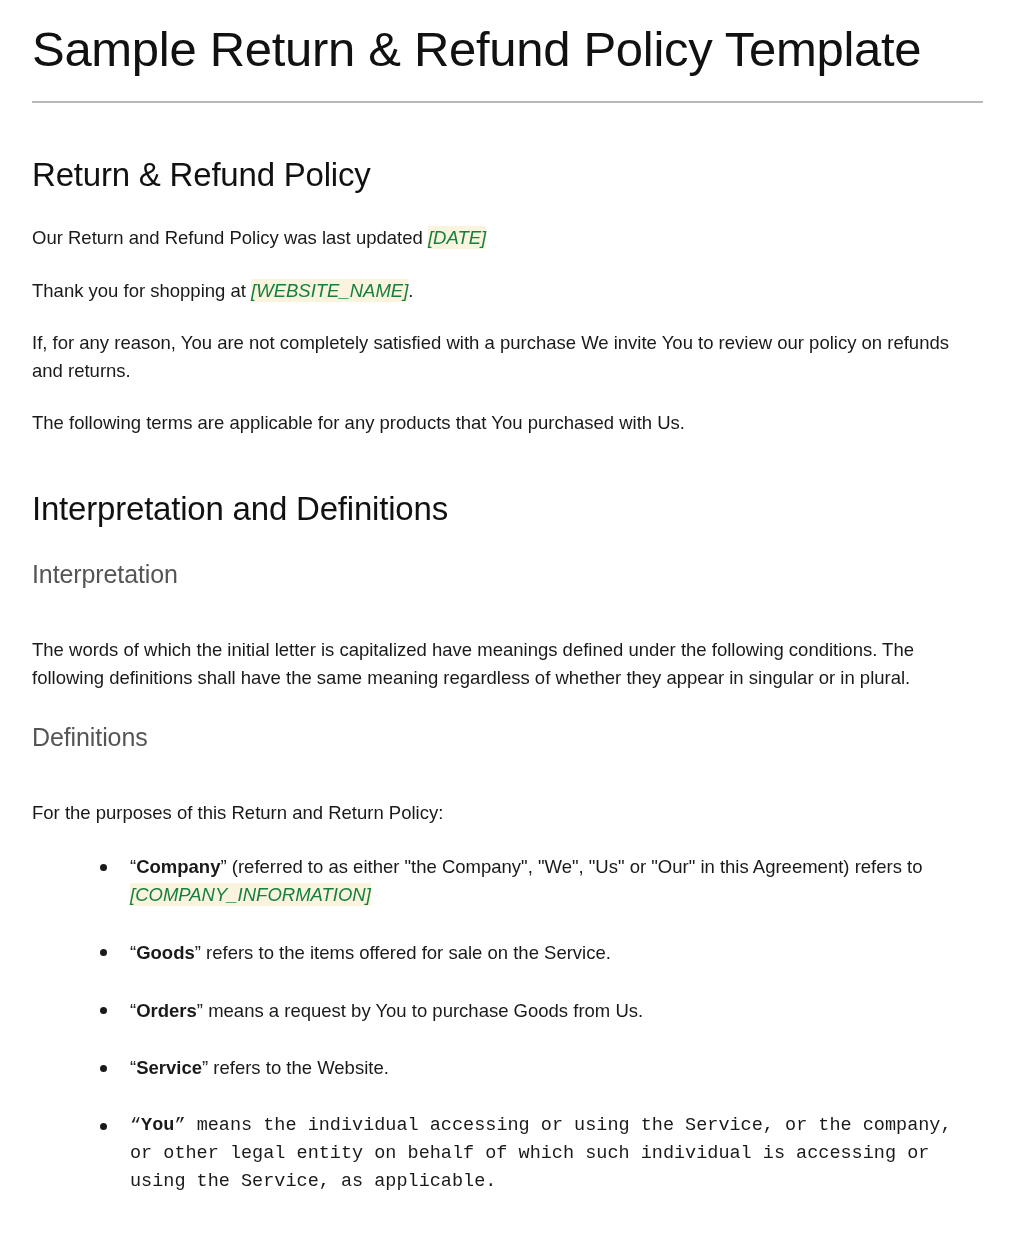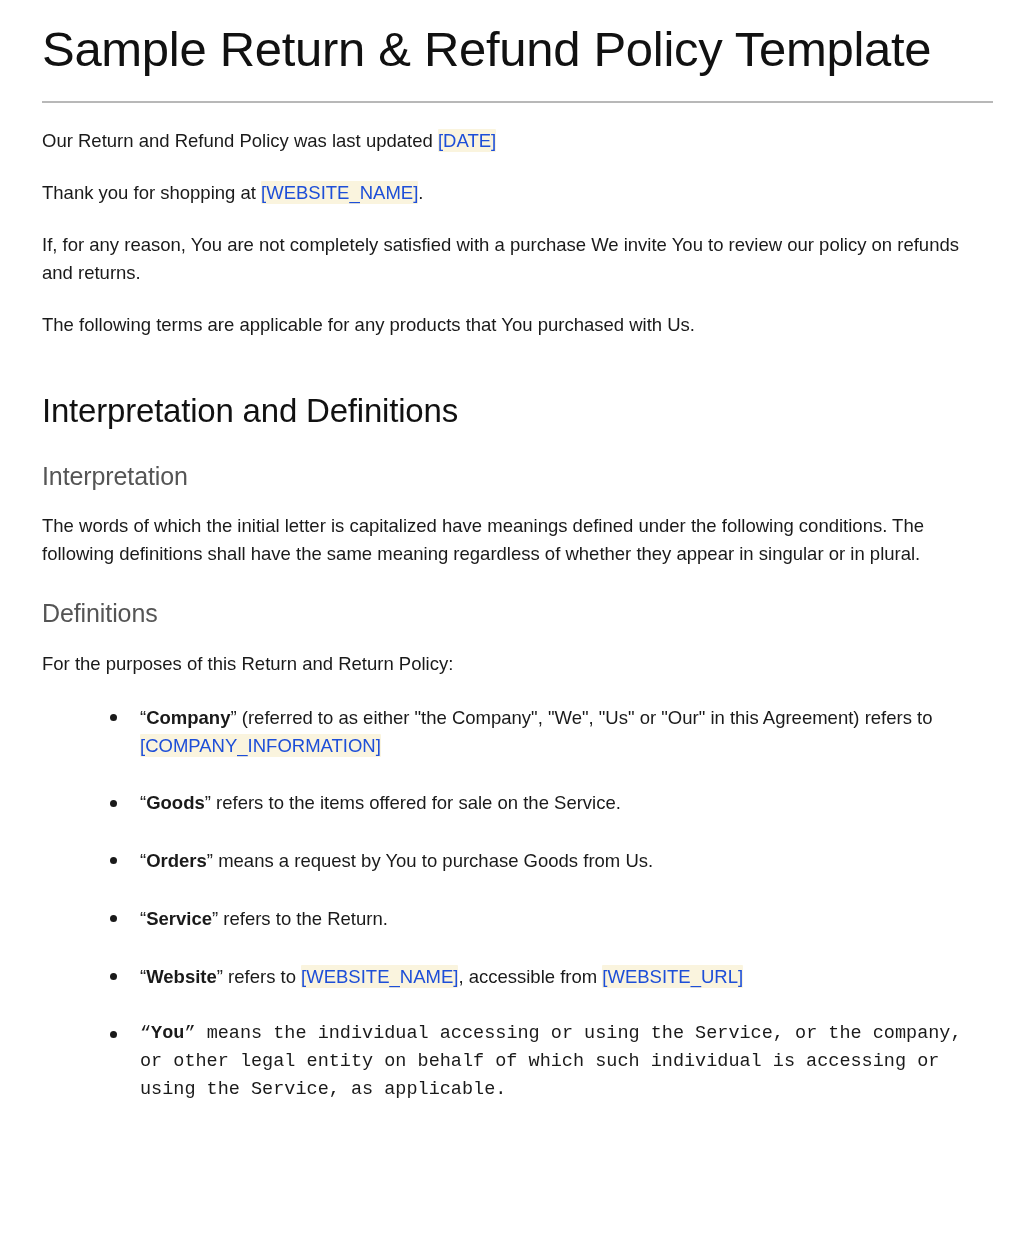--- a/index.html
+++ b/index.html
@@ -11,21 +11,21 @@
   }
   body {
     width: 1020px;
     min-height: 1247px;
     font-family: "Liberation Sans", sans-serif;
     color: #1a1a1a;
     -webkit-font-smoothing: antialiased;
   }
   .page {
     width: 1016px;
-    padding: 0 42px;
+    padding: 0 32px;
   }
   
   .doc-title {
     font-size: 49px;
     font-weight: 400;
     line-height: 1.12;
     letter-spacing: -0.3px;
     color: #111111;
     margin: 22px 0 0 0;
     padding: 0;
@@ -60,28 +60,29 @@
   p.body-p {
     font-size: 18.5px;
     line-height: 1.52;
     color: #1a1a1a;
     margin: 24px 0 0 0;
     max-width: 924px;
     padding: 0;
   }
   
   h2.sec-h2 + p.body-p { margin-top: 30px; }
-  h3.sec-h3 + p.body-p { margin-top: 20px; }
+  h3.sec-h3 + p.body-p { margin-top: 46px; }
 
   
   .ph {
     background-color: #faf4de;
-    color: #1d4ed8;
+    color: #15803d;
     padding: 1px 0;
     border-radius: 1px;
+    font-style: italic;
   }
   
   ul.def-list {
     list-style: none;
     margin: 26px 0 0 0;
     padding: 0;
   }
   ul.def-list > li {
     position: relative;
     font-size: 18.5px;
@@ -107,20 +108,21 @@
 </style>
 </head>
 <body>
 
 <div class="page">
 
   <h1 class="doc-title">Sample Return &amp; Refund Policy Template</h1>
 
   <hr class="title-rule">
 
+  <h2 class="sec-h2">Return &amp; Refund Policy</h2>
 
   <p class="body-p"><span>Our Return and Refund Policy was last updated </span><span class="ph">[DATE]</span></p>
 
   <p class="body-p"><span>Thank you for shopping at </span><span class="ph">[WEBSITE_NAME]</span><span>.</span></p>
 
   <p class="body-p">If, for any reason, You are not completely satisfied with a purchase We invite You to review our policy on refunds and returns.</p>
 
   <p class="body-p">The following terms are applicable for any products that You purchased with Us.</p>
 
   <h2 class="sec-h2">Interpretation and Definitions</h2>
@@ -137,24 +139,21 @@
     <li>
       <span class="dot"></span><span>“</span><span class="term">Company</span><span>”</span><span> (referred to as either "the Company", "We", "Us" or "Our" in this Agreement) refers to </span><span class="ph">[COMPANY_INFORMATION]</span><span></span>
     </li>
     <li>
       <span class="dot"></span><span>“</span><span class="term">Goods</span><span>”</span><span> refers to the items offered for sale on the Service.</span>
     </li>
     <li>
       <span class="dot"></span><span>“</span><span class="term">Orders</span><span>”</span><span> means a request by You to purchase Goods from Us.</span>
     </li>
     <li>
-      <span class="dot"></span><span>“</span><span class="term">Service</span><span>”</span><span> refers to the Return.</span>
-    </li>
-    <li>
-      <span class="dot"></span><span>“</span><span class="term">Website</span><span>”</span><span> refers to </span><span class="ph">[WEBSITE_NAME]</span><span>, accessible from </span><span class="ph">[WEBSITE_URL]</span><span></span>
+      <span class="dot"></span><span>“</span><span class="term">Service</span><span>”</span><span> refers to the Website.</span>
     </li>
     <li>
       <span class="dot"></span><span>“</span><span class="term">You</span><span>”</span><span> means the individual accessing or using the Service, or the company, or other legal entity on behalf of which such individual is accessing or using the Service, as applicable.</span>
     </li>
   </ul>
 
   <div class="bottom-pad"></div>
 </div>
 
 </body></html>

